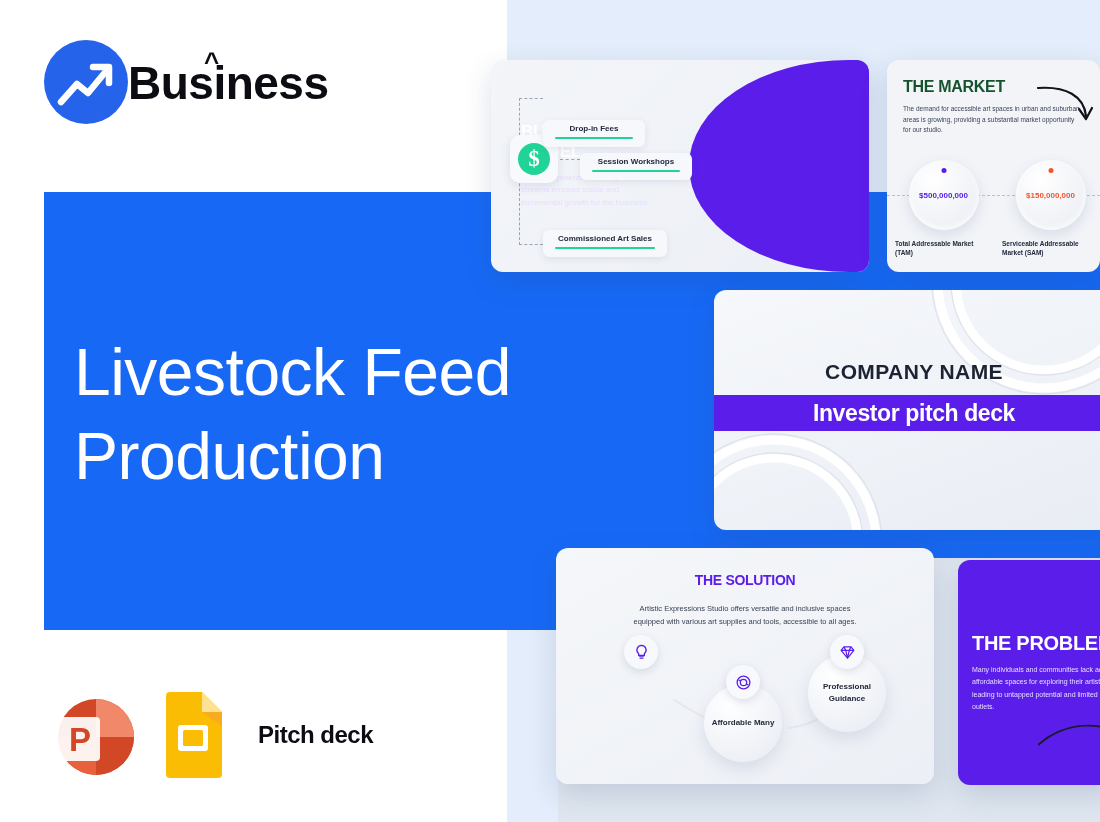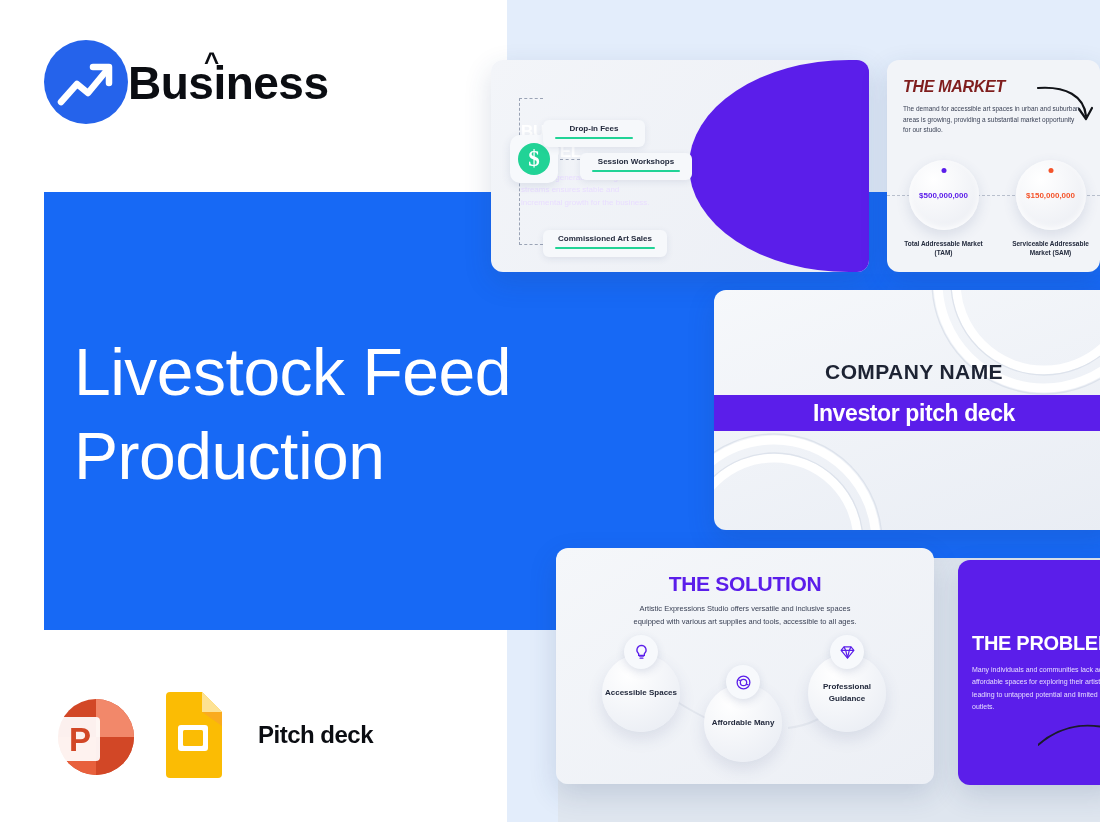--- a/index.html
+++ b/index.html
@@ -70,24 +70,24 @@
   .bm-pill { position:absolute; height:27px; background:#f6f8fb; border-radius:6px;
              box-shadow:0 2px 7px rgba(50,70,120,.10); padding:4px 12px 0 12px; }
   .bm-pill .t { font-size:8px; font-weight:bold; color:#232a3d; white-space:nowrap; text-align:center; }
   .bm-pill .u { height:2px; background:#21d396; border-radius:2px; margin-top:4px; }
   .bm-dash-v, .bm-dash-h { position:absolute; }
   .bm-dash-v { border-left:1.5px dashed #9aa3b5; }
   .bm-dash-h { border-top:1.5px dashed #9aa3b5; }
 
   
   .card-mkt { left:887px; top:60px; width:213px; height:212px; background:#f2f4f8; }
-  .mkt-title { position:absolute; left:16px; top:18px; font-size:16px; font-weight:bold; color:#7f1d1d; letter-spacing:-0.3px;font-style:italic;}
+  .mkt-title { position:absolute; left:16px; top:18px; font-size:16px; font-weight:bold; color:#14532d; letter-spacing:-0.3px;}
   .mkt-desc { position:absolute; left:16px; top:44px; width:180px; font-size:6.5px; line-height:1.65; color:#3b4256; }
   .mkt-circles { position:absolute; left:8px; top:100px; width:210px; display:flex; gap:10px; }
-  .mkt-col { width:97px; text-align:center; position:relative; }
+  .mkt-col { width:97px; text-align:left; position:relative; }
   .mkt-circle { width:70px; height:70px; border-radius:50%; margin:0 auto;
                 background:radial-gradient(circle at 35% 28%, #ffffff 0%, #eef0f5 75%);
                 box-shadow:0 5px 14px rgba(60,80,130,.14), inset 0 -2px 6px rgba(255,255,255,.9);
                 display:flex; align-items:center; justify-content:center; position:relative; }
   .mkt-dot { position:absolute; top:8px; left:50%; transform:translateX(-50%); width:5px; height:5px; border-radius:50%; }
   .mkt-val { font-size:8px; font-weight:bold; }
   .mkt-cap { font-size:6.5px; font-weight:bold; color:#232a3d; line-height:1.4; margin-top:9px; }
   .mkt-dashline { position:absolute; top:135px; left:0; width:213px; border-top:1.2px dashed #b9c0cd; }
   .mkt-arrow { position:absolute; right:6px; top:22px; }
 
@@ -98,21 +98,21 @@
                 font-size:21px; font-weight:bold; color:#1d2333; letter-spacing:0.4px; }
   .tc-band { position:absolute; left:0; top:105px; width:100%; height:36px; background:#5b1eea;
              display:flex; align-items:center; justify-content:center; }
   .tc-band span { font-size:23px; font-weight:bold; color:#fff; letter-spacing:-0.4px; }
   .arcs { position:absolute; pointer-events:none; }
 
   
   .card-sol { left:556px; top:548px; width:378px; height:236px;
               background:linear-gradient(150deg,#f5f7fa 0%, #eceff5 100%); }
   .sol-title { position:absolute; left:0; right:0; top:24px; text-align:center;
-               font-size:21px; font-weight:bold; color:#5b1eea; letter-spacing:-0.3px; }
+               font-size:14px; font-weight:bold; color:#5b1eea; letter-spacing:-0.3px; }
   .sol-desc { position:absolute; left:70px; right:70px; top:54px; text-align:center;
               font-size:7.5px; line-height:1.75; color:#3b4256; }
   .sol-circle { position:absolute; width:78px; height:78px; border-radius:50%;
                 background:radial-gradient(circle at 34% 26%, #ffffff 0%, #eceff5 78%);
                 box-shadow:0 7px 16px rgba(60,80,130,.13);
                 display:flex; align-items:center; justify-content:center; text-align:center; }
   .sol-circle span { font-size:8px; font-weight:bold; color:#232a3d; line-height:1.45; }
   .sol-ic { position:absolute; width:34px; height:34px; border-radius:50%; background:#f7f9fc;
             box-shadow:0 3px 9px rgba(60,80,130,.16); display:flex; align-items:center; justify-content:center; }
 
@@ -250,23 +250,20 @@
 
   <div class="card card-sol">
     <div class="sol-title">THE SOLUTION</div>
     <div class="sol-desc">Artistic Expressions Studio offers versatile and inclusive spaces equipped with various art supplies and tools, accessible to all ages.</div>
 
     <svg width="378" height="236" style="position:absolute;left:0;top:0;">
       <path d="M118 152 C150 172 165 178 184 180" stroke="#e3e7ee" stroke-width="2" fill="none"></path>
       <path d="M232 180 C252 178 268 170 290 152" stroke="#e3e7ee" stroke-width="2" fill="none"></path>
     </svg>
 
-    <div class="sol-circle" style="left:46px; top:106px;">
-      <span>Accessible Spaces</span>
-    </div>
     <div class="sol-ic" style="left:68px; top:87px;">
       <svg width="17" height="17" viewBox="0 0 24 24" fill="none" stroke="#5b1eea" stroke-width="1.8" stroke-linecap="round">
         <path d="M9 17 h6 M10 20 h4"></path>
         <path d="M12 2 a6.5 6.5 0 0 0 -4 11.6 V16 h8 v-2.4 A6.5 6.5 0 0 0 12 2Z"></path>
       </svg>
     </div>
 
     <div class="sol-circle" style="left:148px; top:136px;">
       <span>Affordable Many</span>
     </div>

